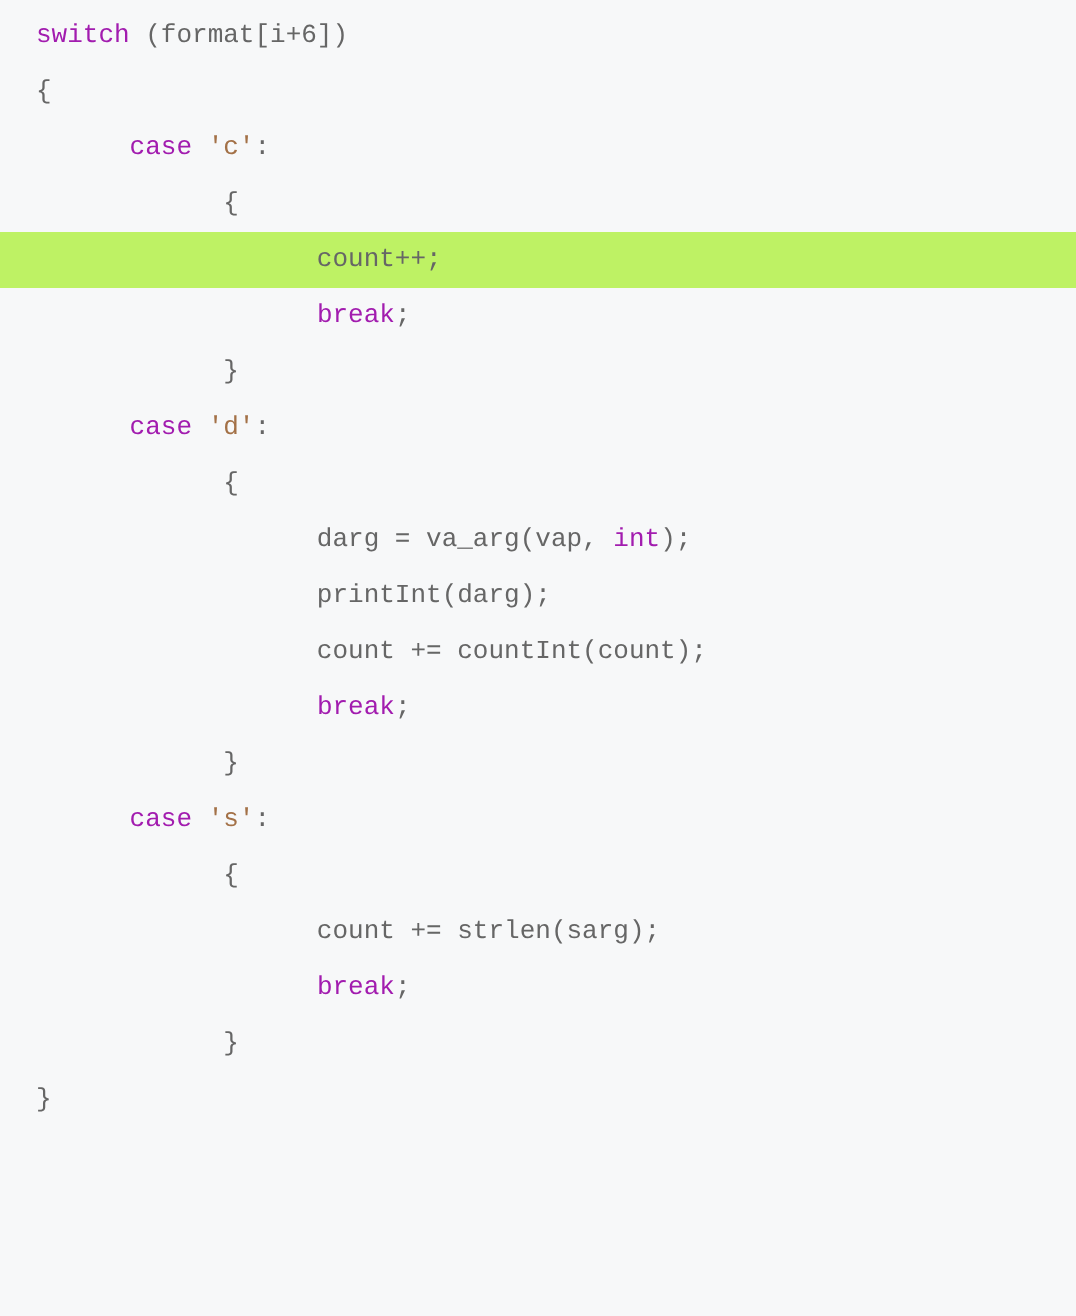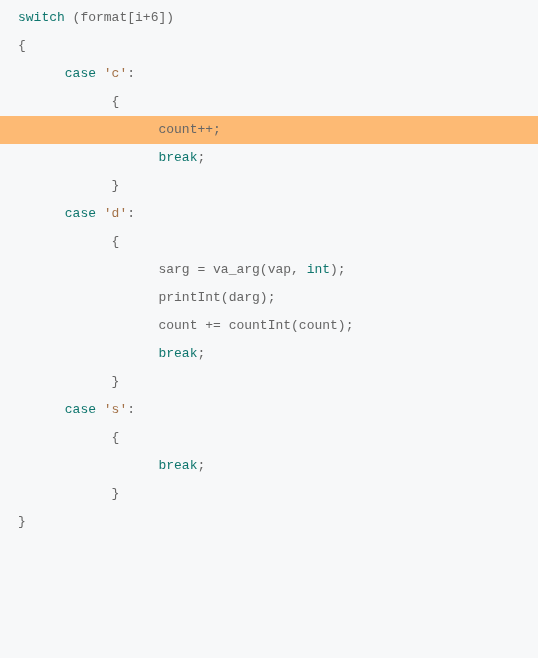--- a/index.html
+++ b/index.html
@@ -14,25 +14,25 @@
   .code-container {
     width: 538px;
     box-sizing: border-box;
     padding: 4px 0 4px 18px;
   }
   .line {
     white-space: pre;
     height: 28px;
   }
   .highlight {
-    background: #fdba74;
+    background: #bef264;
     margin-left: -18px;
     padding-left: 18px;
   }
-  .tk-keyword { color: #0f766e; }
+  .tk-keyword { color: #a21caf; }
   .tk-string  { color: #a37147; }
   .tk-plain   { color: #666; }
   .tk-punc    { color: #666; }
 </style>
 </head>
 <body>
 
 <div class="code-container">
 
   <div class="line"><span class="tk-keyword">switch</span><span class="tk-plain"> (format[i+6])</span></div>
@@ -48,36 +48,37 @@
   <div class="line highlight"><span class="tk-plain">                  count++;</span></div>
 
   <div class="line"><span class="tk-plain">                  </span><span class="tk-keyword">break</span><span class="tk-punc">;</span></div>
 
   <div class="line"><span class="tk-punc">            }</span></div>
 
   <div class="line"><span class="tk-keyword">      case</span><span class="tk-string"> 'd'</span><span class="tk-punc">:</span></div>
 
   <div class="line"><span class="tk-punc">            {</span></div>
 
-  <div class="line"><span class="tk-plain">                  sarg = va_arg(vap, </span><span class="tk-keyword">int</span><span class="tk-punc">);</span></div>
+  <div class="line"><span class="tk-plain">                  darg = va_arg(vap, </span><span class="tk-keyword">int</span><span class="tk-punc">);</span></div>
 
   <div class="line"><span class="tk-plain">                  printInt(darg);</span></div>
 
   <div class="line"><span class="tk-plain">                  count += countInt(count);</span></div>
 
   <div class="line"><span class="tk-plain">                  </span><span class="tk-keyword">break</span><span class="tk-punc">;</span></div>
 
   <div class="line"><span class="tk-punc">            }</span></div>
 
   <div class="line"><span class="tk-keyword">      case</span><span class="tk-string"> 's'</span><span class="tk-punc">:</span></div>
 
   <div class="line"><span class="tk-punc">            {</span></div>
 
 
 
+  <div class="line"><span class="tk-plain">                  count += strlen(sarg);</span></div>
 
   <div class="line"><span class="tk-plain">                  </span><span class="tk-keyword">break</span><span class="tk-punc">;</span></div>
 
   <div class="line"><span class="tk-punc">            }</span></div>
 
   <div class="line"><span class="tk-punc">}</span></div>
 
 </div>
 
 </body></html>

